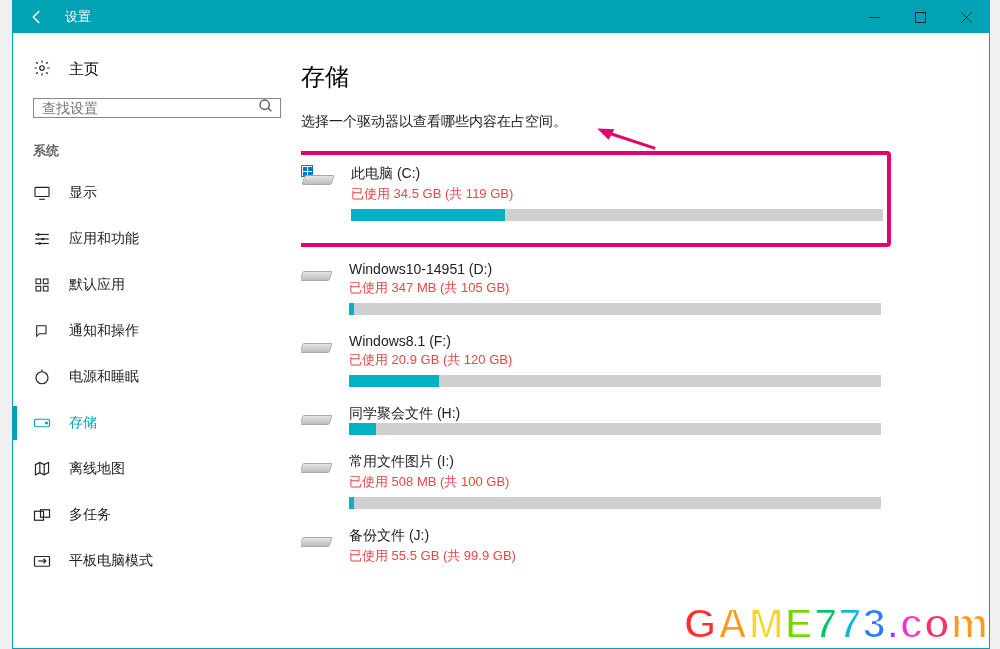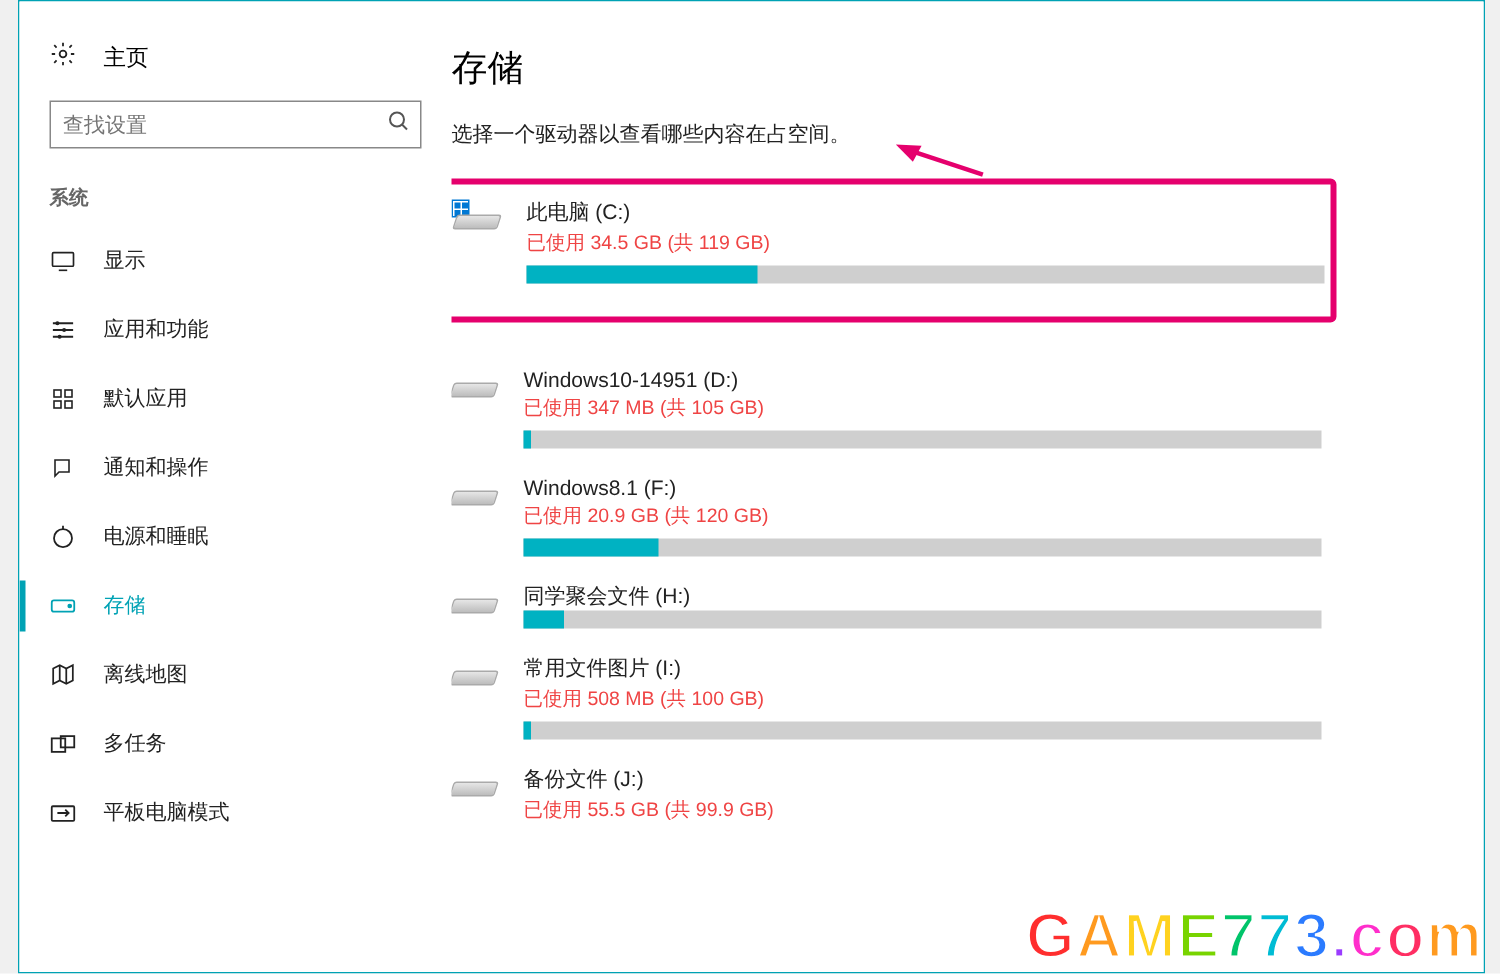--- a/index.html
+++ b/index.html
@@ -52,21 +52,21 @@
     overflow: hidden;
   }
   .home-row {
     display: flex; align-items: center;
     padding: 8px 20px;
     font-size: 15px;
   }
   .home-row .gear { margin-right: 18px; }
   .search-wrap { padding: 10px 20px 18px 20px; }
   .search-box {
-    width: 248px; height: 32px;
+    width: 248px; height: 20px;
     border: 1px solid #888;
     display: flex; align-items: center;
     padding: 0 6px 0 8px;
   }
   .search-input {
     flex: 1; border: none; outline: none;
     font-size: 14px; color: #666;
     background: transparent;
   }
   .search-icon { color: #666; }
@@ -149,21 +149,21 @@
     position: absolute; left: 0; top: 0; bottom: 0;
     background: #00b2c2;
   }
 
   .highlight-box {
     border: 4px solid #e5006d;
     border-radius: 4px;
     padding: 4px 10px 10px 4px;
     margin-left: -6px;
     width: 596px;
-    margin-bottom: 24px;
+    margin-bottom: 8px;
   }
 
   .arrow {
     position: absolute;
     top: 92px; left: 296px;
     transform: rotate(38deg);
   }
 
   
   .wm {
@@ -185,20 +185,45 @@
   .wm .dot { color: #9a3bff; }
   .wm .c { color: #ff2ecb; }
   .wm .o { color: #ff2e63; }
   .wm .mm { color: #ff9a1f; }
 </style>
 </head>
 <body>
 
 <div class="window">
 
+  <div class="titlebar">
+    <div class="back-btn">
+      <svg width="18" height="18" viewBox="0 0 24 24" fill="none" stroke="#fff" stroke-width="2">
+          <path d="M15 4 L7 12 L15 20"></path>
+        </svg>
+    </div>
+    <div class="title-text">设置</div>
+    <div class="win-controls">
+      <div class="win-btn">
+        <svg width="11" height="11" viewBox="0 0 11 11">
+            <line x1="0" y1="5.5" x2="11" y2="5.5" stroke="#222" stroke-width="1"></line>
+          </svg>
+      </div>
+      <div class="win-btn">
+        <svg width="11" height="11" viewBox="0 0 11 11">
+            <rect x="0.5" y="0.5" width="10" height="10" fill="none" stroke="#222" stroke-width="1"></rect>
+          </svg>
+      </div>
+      <div class="win-btn">
+        <svg width="11" height="11" viewBox="0 0 11 11">
+            <path d="M0 0 L11 11 M11 0 L0 11" stroke="#222" stroke-width="1"></path>
+          </svg>
+      </div>
+    </div>
+  </div>
 
   <div class="body">
 
     <div class="sidebar">
       <div class="home-row">
         <span class="gear">
           <svg width="18" height="18" viewBox="0 0 24 24" fill="none" stroke="#222" stroke-width="1.6">
               <circle cx="12" cy="12" r="3"></circle>
               <path d="M12 2v3M12 19v3M4.2 4.2l2.1 2.1M17.7 17.7l2.1 2.1M2 12h3M19 12h3M4.2 19.8l2.1-2.1M17.7 6.3l2.1-2.1"></path>
             </svg>

